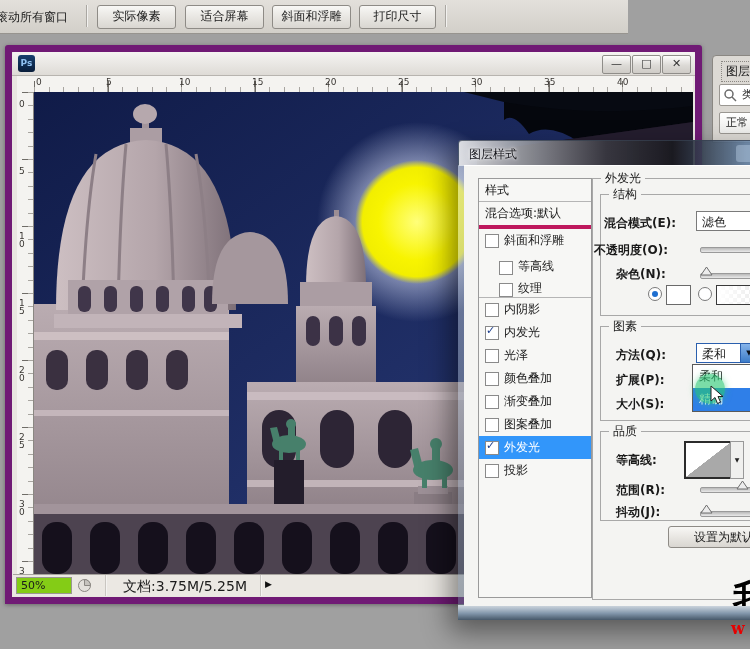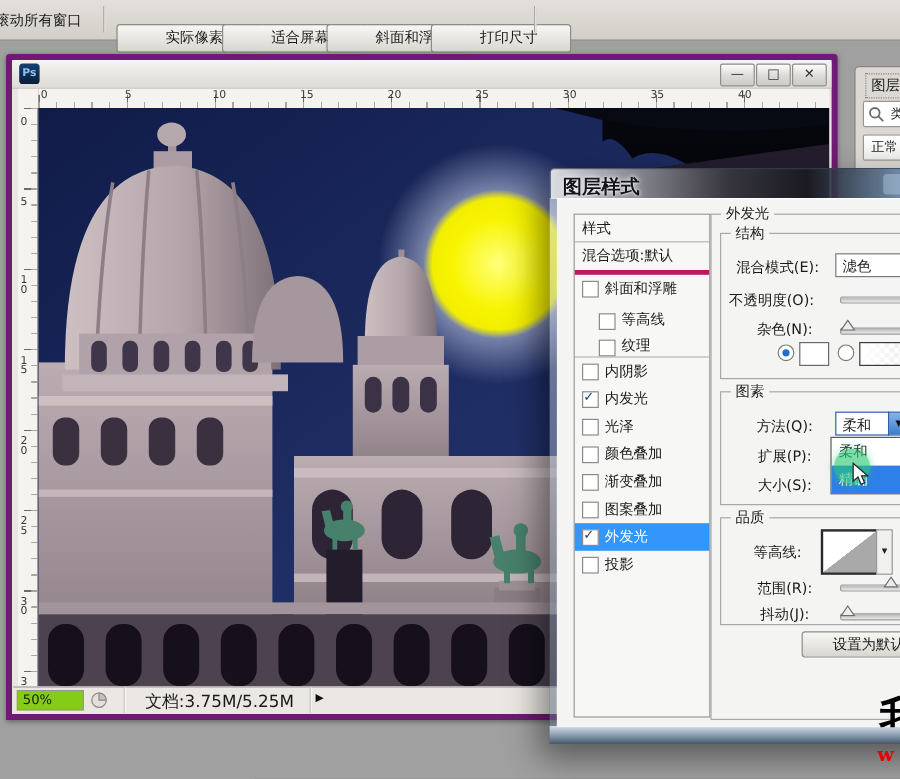--- a/index.html
+++ b/index.html
@@ -1,28 +1,28 @@
 <!DOCTYPE html>
 <html><head>
 <meta charset="utf-8">
 <style>
   html,body{margin:0;padding:0;width:750px;height:649px;overflow:hidden;
     background:#a0a0a0;font-family:"DejaVu Sans","Liberation Sans",sans-serif;
     font-size:12px;color:#1a1a1a;}
   .abs{position:absolute;}
   
-  #options-bar{left:0;top:0;width:750px;height:33px;
+  #options-bar{left:0;top:0;width:628px;height:33px;
     background:linear-gradient(#e3e0db,#d2cfc9);border-bottom:1px solid #97948f;}
   .ob-sep{width:1px;height:22px;top:5px;background:#aaa7a2;border-right:1px solid #f2f1ef;}
-  .ob-btn{top:20px;height:22px;line-height:20px;text-align:left;
+  .ob-btn{top:5px;height:22px;line-height:20px;text-align:center;
     background:linear-gradient(#f8f7f5,#e9e7e3 48%,#d9d6d1);
-    border:1px solid #8e8b86;border-radius:3px;cursor:default;padding-left:40px;}
+    border:1px solid #8e8b86;border-radius:3px;cursor:default;}
   
   #doc-window{left:5px;top:45px;width:683px;height:545px;background:#e9e6e1;
-    border:5px solid #701a75;border-radius:3px 3px 0 0;box-shadow:0 1px 4px rgba(0,0,0,.35);}
+    border:7px solid #701a75;border-radius:3px 3px 0 0;box-shadow:0 1px 4px rgba(0,0,0,.35);}
   #doc-titlebar{left:0;top:0;right:0;height:23px;border-radius:3px 3px 0 0;
     background:linear-gradient(#f5f4f2,#dedbd6);border-bottom:1px solid #b7b4af;}
   #ps-icon{left:6px;top:3px;width:17px;height:17px;border-radius:3px;text-align:center;
     line-height:17px;font-size:9px;font-weight:bold;color:#8fc0f0;
     background:linear-gradient(#17406e,#091d3a);}
   #doc-title{left:30px;top:4px;white-space:nowrap;}
   .winbtn{display:inline-block;width:27px;height:17px;margin-left:1px;text-align:center;
     line-height:15px;font-size:11px;color:#333;vertical-align:top;
     background:linear-gradient(#fdfdfc,#dcdad6 55%,#cfccc7);
     border:1px solid #8f8d89;border-radius:2px;}
@@ -68,22 +68,22 @@
   #blend-combo{left:6px;top:56px;width:120px;height:20px;border:1px solid #9a9792;
     border-radius:2px;background:linear-gradient(#fff,#ededeb);}
   #blend-combo span{position:absolute;left:6px;top:2px;font-size:11px;line-height:16px;}
   
   #dialog{left:458px;top:140px;width:370px;height:480px;box-shadow:-8px 12px 26px rgba(0,0,0,.45);}
   #dlg-titlebar{left:0;top:0;right:0;height:25px;border-radius:4px 4px 0 0;
     border:1px solid rgba(55,65,80,.75);border-bottom:none;
     background:linear-gradient(90deg,rgba(228,229,232,.95) 0%,rgba(168,170,176,.9) 14%,
       rgba(58,58,66,.88) 40%,rgba(26,26,32,.92) 58%,rgba(96,126,160,.85) 78%,
       rgba(146,178,210,.85) 100%);}
-  #dlg-title{left:10px;top:5px;font-size:16px;color:#14141a;
-    text-shadow:0 0 5px rgba(255,255,255,.95),0 0 2px rgba(255,255,255,.9);font-weight:bold;}
+  #dlg-title{left:10px;top:5px;font-size:12px;color:#14141a;
+    text-shadow:0 0 5px rgba(255,255,255,.95),0 0 2px rgba(255,255,255,.9);}
   #dlg-tb-glint{left:277px;top:4px;width:44px;height:17px;border-radius:3px;
     background:rgba(205,225,245,.35);}
   #dlg-edge-left{left:0;top:25px;width:6px;height:440px;
     background:linear-gradient(rgba(215,225,238,.5),rgba(88,104,124,.55));}
   #dlg-edge-bottom{left:0;top:465px;right:0;height:15px;
     background:linear-gradient(rgba(228,237,246,.8),rgba(125,150,175,.82) 55%,rgba(58,78,98,.88));}
   #dlg-body{left:6px;top:25px;width:364px;height:440px;background:#f4f4f2;
     border-top:1px solid #fff;overflow:hidden;}
   
   #styles-list{left:14px;top:12px;width:112px;height:418px;background:#f7f7f5;
@@ -96,21 +96,21 @@
   .srow.subline{border-bottom:1px solid #b5b5b5;}
   .chk{width:12px;height:12px;background:#fff;border:1px solid #8a8a8a;flex:0 0 auto;
     position:relative;}
   .chk.on::after{content:"✓";position:absolute;left:0px;top:-3px;font-size:11px;
     font-weight:bold;color:#1c3e8c;}
   .srow.sel .chk.on::after{color:#1c3e8c;}
   
   .group{position:absolute;border:1px solid #a8a8a8;}
   .glabel{position:absolute;top:-8px;left:8px;background:#f4f4f2;padding:0 4px;
     line-height:14px;white-space:nowrap;}
-  .flabel{position:absolute;text-align:center;white-space:nowrap;}
+  .flabel{position:absolute;text-align:left;white-space:nowrap;font-weight:bold;}
   .combo{position:absolute;background:#fff;border:1px solid #7a7a7a;height:20px;
     line-height:20px;padding-left:5px;box-sizing:border-box;overflow:hidden;}
   .track{position:absolute;height:4px;border-radius:2px;
     background:linear-gradient(#b9b9b9,#e9e9e9);border:1px solid #9a9a9a;}
   .radio{position:absolute;width:12px;height:12px;border-radius:50%;background:#fff;
     border:1px solid #7a7a7a;}
   .radio.on::after{content:"";position:absolute;left:3px;top:3px;width:6px;height:6px;
     border-radius:50%;background:#1f6fd0;}
   .swatch{position:absolute;border:1px solid #6a6a6a;background:#fff;}
   .win-btn{position:absolute;text-align:center;

